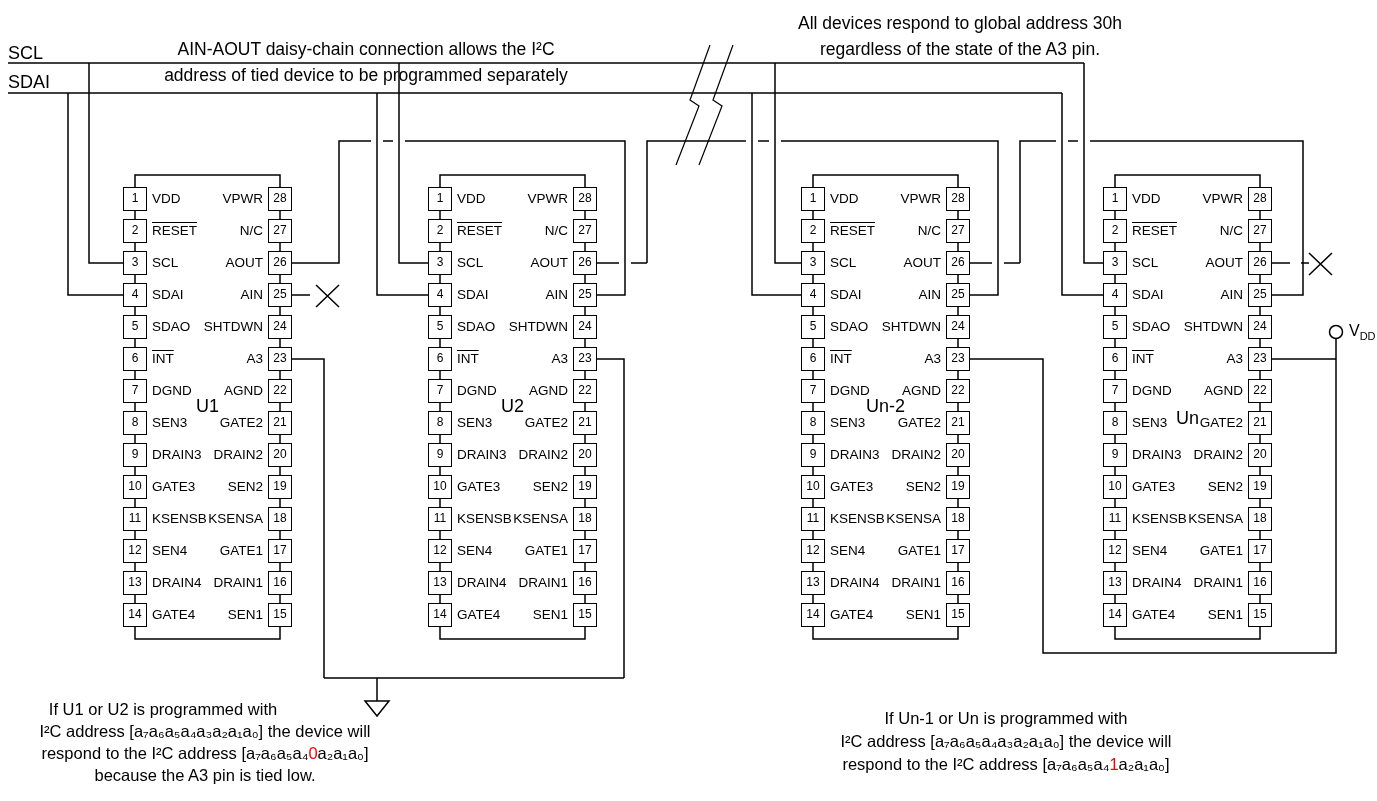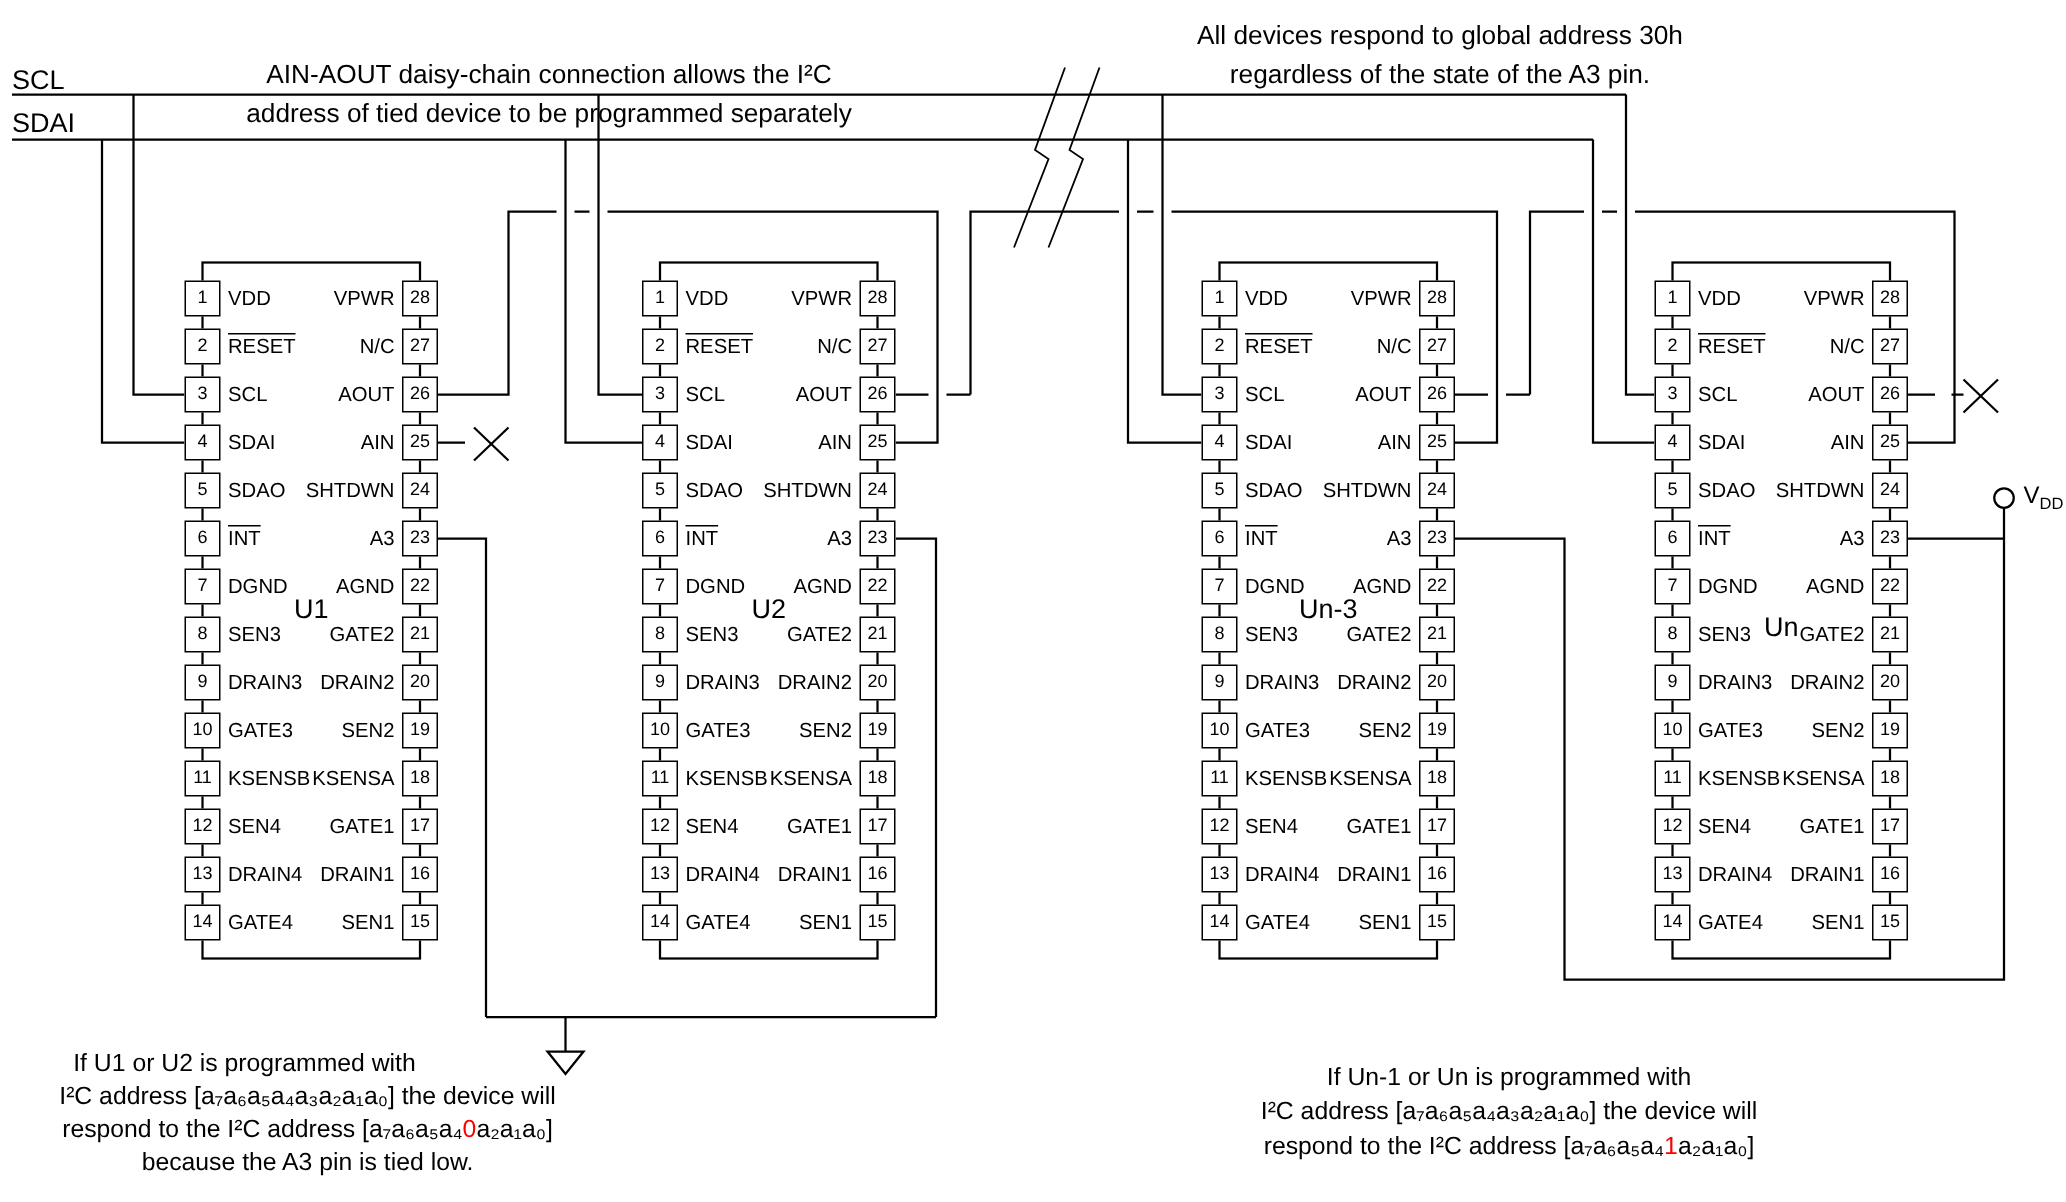--- a/index.html
+++ b/index.html
@@ -214,21 +214,21 @@
         <div class="pin-box" style="left: 0px; top: 396px;">13</div>
         <div class="pin-box" style="left: 145px; top: 396px;">16</div>
         <div class="pin-label left" style="top: 396px;">DRAIN4</div>
         <div class="pin-label right" style="top: 396px;">DRAIN1</div>
         <div class="pin-box" style="left: 0px; top: 428px;">14</div>
         <div class="pin-box" style="left: 145px; top: 428px;">15</div>
         <div class="pin-label left" style="top: 428px;">GATE4</div>
         <div class="pin-label right" style="top: 428px;">SEN1</div>
       </div>
       <div class="chip" style="left: 801px; top: 175px;">
-        <div class="chip-name" style="top: 222px;">Un-3</div>
+        <div class="chip-name" style="top: 222px;">Un-2</div>
         <div class="pin-box" style="left: 0px; top: 12px;">1</div>
         <div class="pin-box" style="left: 145px; top: 12px;">28</div>
         <div class="pin-label left" style="top: 12px;">VDD</div>
         <div class="pin-label right" style="top: 12px;">VPWR</div>
         <div class="pin-box" style="left: 0px; top: 44px;">2</div>
         <div class="pin-box" style="left: 145px; top: 44px;">27</div>
         <div class="pin-label left ov" style="top: 44px;">RESET</div>
         <div class="pin-label right" style="top: 44px;">N/C</div>
         <div class="pin-box" style="left: 0px; top: 76px;">3</div>
         <div class="pin-box" style="left: 145px; top: 76px;">26</div>

